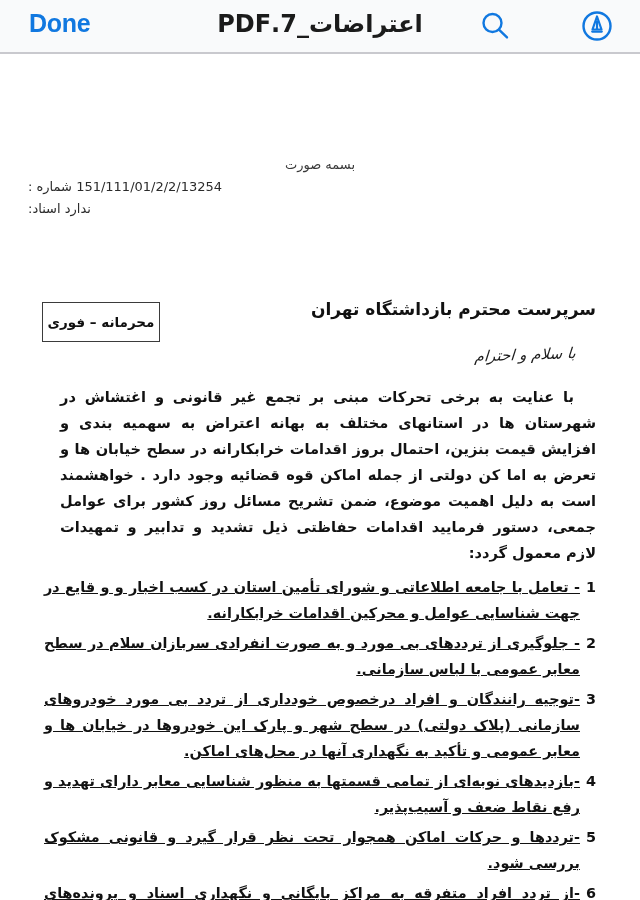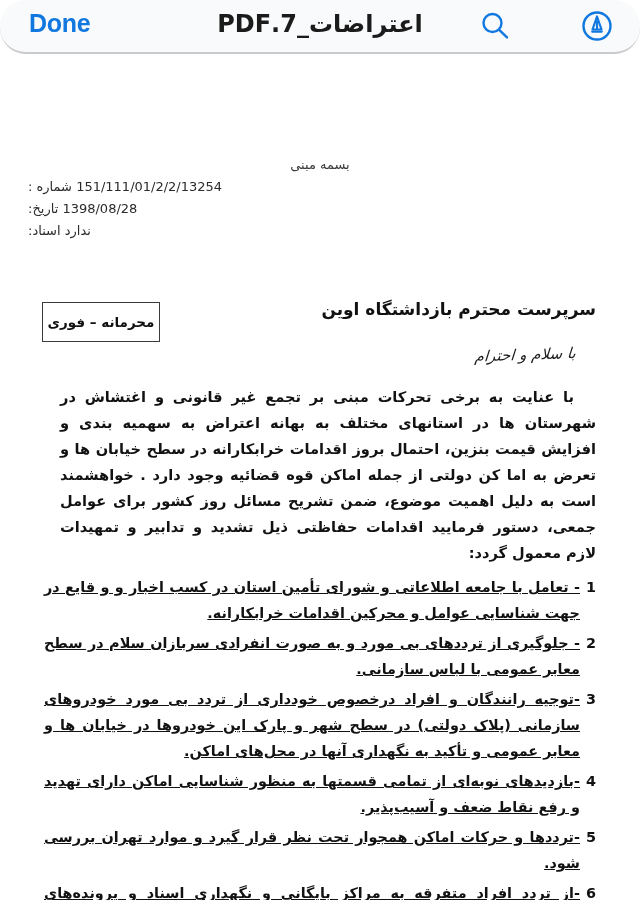--- a/index.html
+++ b/index.html
@@ -16,21 +16,20 @@
 
   
   .navbar {
     position: relative;
     width: 640px;
     height: 54px;
     background: #f9fafb;
     border-bottom: 2px solid #c9c9ce;
     box-sizing: border-box;
     direction: ltr;
-    border-radius: 26px;
   }
   .nav-done {
     position: absolute;
     left: 29px;
     top: 9px;
     font-size: 25px;
     font-weight: bold;
     color: #1178e0;
     font-family: "Liberation Sans", sans-serif;
     letter-spacing: -0.3px;
@@ -227,39 +226,35 @@
       <circle cx="17" cy="17" r="13.5" fill="none" stroke="#1178e0" stroke-width="2.4"></circle>
       <path d="M17 7.5 L21.5 20.5 L12.5 20.5 Z" fill="none" stroke="#1178e0" stroke-width="2.2" stroke-linejoin="round"></path>
       <path d="M17 11.5 L17 20.5" stroke="#1178e0" stroke-width="2.2"></path>
       <path d="M12.2 22.6 L21.8 22.6" stroke="#1178e0" stroke-width="2.2" stroke-linecap="round"></path>
     </svg>
   </div>
 </div>
 
 <div class="sheet">
 
-  <div class="basmala">بسمه مبنی</div>
+  <div class="basmala">بسمه صورت</div>
 
   <div class="meta">
     <div class="meta-row">
       <span class="m-value">151/111/01/2/2/13254</span>
       <span class="m-label">شماره :</span>
     </div>
     <div class="meta-row">
-      <span class="m-value">1398/08/28</span>
-      <span class="m-label">تاریخ:</span>
-    </div>
-    <div class="meta-row">
       <span class="m-value">ندارد</span>
       <span class="m-label">اسناد:</span>
     </div>
   </div>
 
 
-  <div class="addressee">سرپرست محترم بازداشتگاه اوین</div>
+  <div class="addressee">سرپرست محترم بازداشتگاه تهران</div>
 
   <div class="stamp-box">
     <span class="stamp-text">محرمانه – فوری</span>
   </div>
 
   <div class="greeting">با سلام و احترام</div>
 
   <div class="body-block">
 
     <p class="para">با عنایت به برخی تحرکات مبنی بر تجمع غیر قانونی و اغتشاش در شهرستان ها در استانهای مختلف به بهانه اعتراض به سهمیه بندی و افزایش قیمت بنزین، احتمال بروز اقدامات خرابکارانه در سطح خیابان ها و تعرض به اما  کن دولتی از جمله اماکن قوه  قضائیه وجود دارد .  خواهشمند است به دلیل اهمیت موضوع، ضمن تشریح مسائل روز کشور برای عوامل جمعی، دستور فرمایید اقدامات حفاظتی ذیل تشدید و تدابیر و تمهیدات لازم معمول گردد:</p>
@@ -276,26 +271,26 @@
         <span class="li-text">- جلوگیری از ترددهای بی  مورد و به صورت انفرادی سربازان سلام در سطح معابر عمومی با لباس سازمانی.</span>
       </li>
 
       <li class="list-item">
         <span class="li-num">3</span>
         <span class="li-text">-توجیه رانندگان و افراد درخصوص خودداری از تردد بی مورد خودروهای سازمانی  (پلاک دولتی) در سطح شهر و پارک این    خودروها در خیابان ها و معابر عمومی و تأکید به نگهداری آنها در محل‌های اماکن.</span>
       </li>
 
       <li class="list-item">
         <span class="li-num">4</span>
-        <span class="li-text">-بازدیدهای نوبه‌ای از تمامی قسمتها به  منظور شناسایی اماکن دارای تهدید و رفع نقاط ضعف و آسیب‌پذیر.</span>
+        <span class="li-text">-بازدیدهای نوبه‌ای از تمامی قسمتها به  منظور شناسایی معابر دارای تهدید و رفع نقاط ضعف و آسیب‌پذیر.</span>
       </li>
 
       <li class="list-item">
         <span class="li-num">5</span>
-        <span class="li-text">-ترددها و حرکات اماکن همجوار تحت نظر قرار گیرد و موارد تهران بررسی شود.</span>
+        <span class="li-text">-ترددها و حرکات اماکن همجوار تحت نظر قرار گیرد و قانونی مشکوک بررسی شود.</span>
       </li>
 
       <li class="list-item">
         <span class="li-num">6</span>
         <span class="li-text">-از تردد افراد متفرقه به مراکز بایگانی و نگهداری اسناد و پرونده‌های قضایی جلوگیری و منافذی که احتمال تخریب و آتش‌سوزی وجود دارد مسدود گردد.</span>
       </li>
 
     </ul>
   </div>
 </div>

